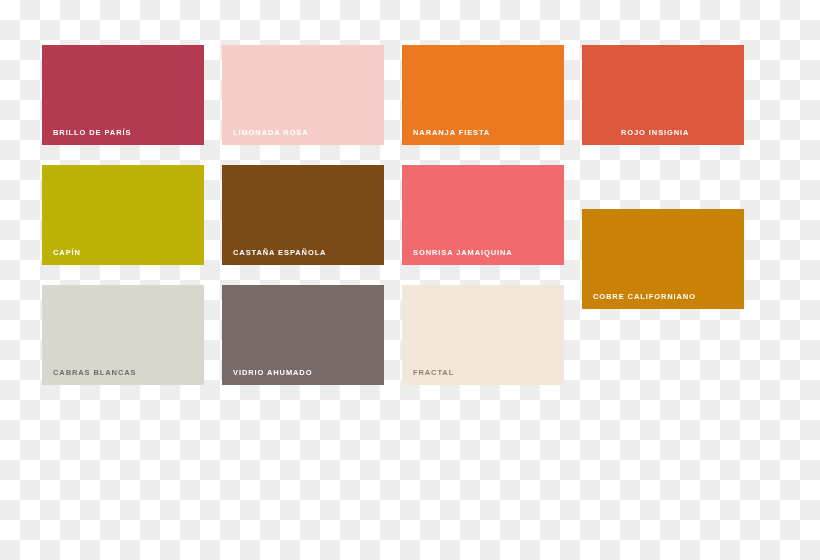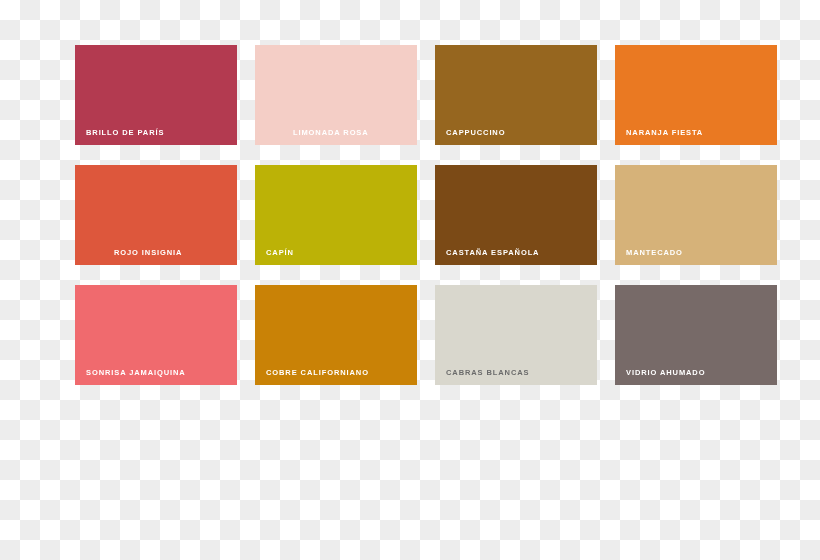--- a/index.html
+++ b/index.html
@@ -23,21 +23,21 @@
     background-color: #ffffff;
     background-image:
       linear-gradient(45deg, #ededed 25%, transparent 25%, transparent 75%, #ededed 75%),
       linear-gradient(45deg, #ededed 25%, transparent 25%, transparent 75%, #ededed 75%);
     background-size: 40px 40px;
     background-position: 0 0, 20px 20px;
   }
 
   #swatch-grid {
     position: absolute;
-    left: 75px;
+    left: 42px;
     top: 45px;
     width: 703px;
     display: grid;
     grid-template-columns: repeat(4, 162px);
     grid-template-rows: repeat(4, 100px);
     column-gap: 18px;
     row-gap: 20px;
   }
 
   .swatch {
@@ -70,54 +70,51 @@
 <body>
 
 <div id="palette-canvas">
 
   <div id="swatch-grid">
 
     <div class="swatch" style="background-color: rgb(179, 58, 80);">
       <span class="swatch-label" style="color: rgb(255, 255, 255);">BRILLO DE PARÍS</span>
     </div>
     <div class="swatch" style="background-color: rgb(244, 206, 198);">
-      <span class="swatch-label" style="color: rgb(255, 255, 255); margin-left: 27px;">LIMONADA ROSA</span>
-    </div>
-    <div class="swatch" style="background-color: rgb(150, 102, 31);">
-      <span class="swatch-label" style="color: rgb(255, 255, 255);">CAPPUCCINO</span>
+      <span class="swatch-label" style="color: rgb(255, 255, 255);">LIMONADA ROSA</span>
     </div>
     <div class="swatch" style="background-color: rgb(234, 121, 34);">
       <span class="swatch-label" style="color: rgb(255, 255, 255);">NARANJA FIESTA</span>
     </div>
 
     <div class="swatch" style="background-color: rgb(221, 87, 60);">
       <span class="swatch-label" style="color: rgb(255, 255, 255); padding-left: 28px;">ROJO INSIGNIA</span>
     </div>
     <div class="swatch" style="background-color: rgb(188, 178, 6); padding-left: 16px;">
       <span class="swatch-label" style="color: rgb(255, 255, 255);">CAPÍN</span>
     </div>
     <div class="swatch" style="background-color: rgb(123, 74, 22); padding-left: 24px;">
       <span class="swatch-label" style="color: rgb(255, 255, 255);">CASTAÑA ESPAÑOLA</span>
     </div>
-    <div class="swatch" style="background-color: rgb(214, 178, 121);">
-      <span class="swatch-label" style="color: rgb(255, 255, 255);">MANTECADO</span>
-    </div>
 
     <div class="swatch" style="background-color: rgb(240, 106, 110); padding-left: 48px;">
       <span class="swatch-label" style="color: rgb(255, 255, 255);">SONRISA JAMAIQUINA</span>
     </div>
-    <div class="swatch" style="background-color: rgb(201, 130, 6);">
+    <div class="swatch" style="background-color: rgb(201, 130, 6); margin-top: 44px;">
       <span class="swatch-label" style="color: rgb(255, 255, 255);">COBRE CALIFORNIANO</span>
     </div>
     <div class="swatch" style="background-color: rgb(217, 215, 205); padding-left: 12px;">
       <span class="swatch-label" style="color: rgb(107, 107, 107);">CABRAS BLANCAS</span>
     </div>
 
     <div class="swatch" style="background-color: rgb(119, 106, 104); padding-left: 16px;">
       <span class="swatch-label" style="color: rgb(255, 255, 255);">VIDRIO AHUMADO</span>
+    </div>
+    <div class="swatch" style="background-color: rgb(242, 230, 216);">
+      <span class="swatch-label" style="color: rgb(138, 128, 117);">FRACTAL</span>
     </div>
     <div class="swatch is-empty" style="background-color: transparent;">
       <span class="swatch-label" style="color: transparent;"></span>
     </div>
     <div class="swatch is-empty" style="background-color: transparent;">
       <span class="swatch-label" style="color: transparent;"></span>
     </div>
 
   </div>
 </div>

